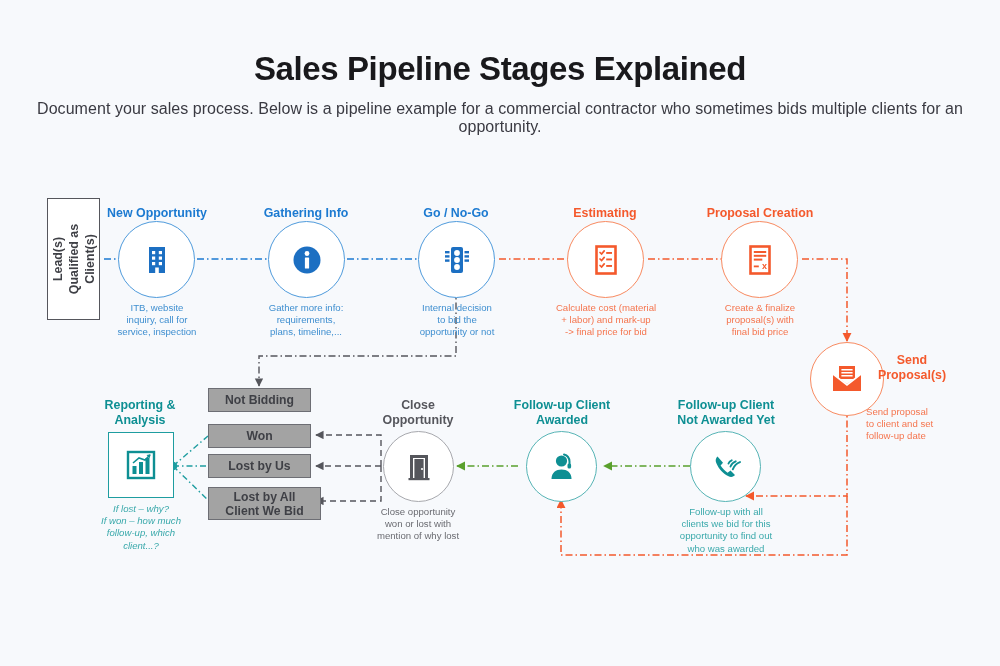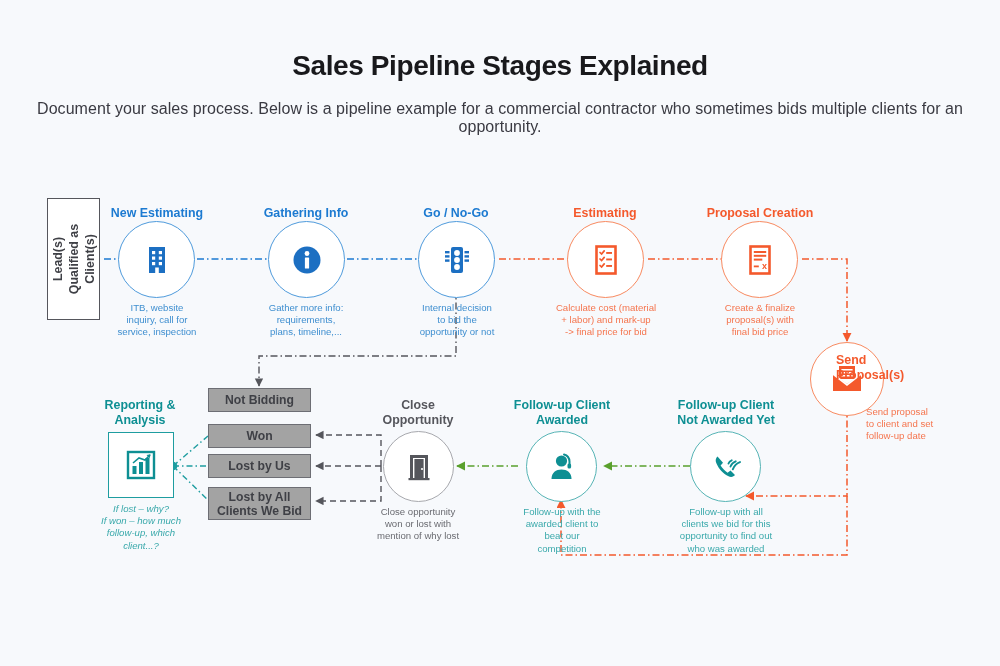--- a/index.html
+++ b/index.html
@@ -8,21 +8,21 @@
     background:#f7f9fc;
     font-family:"Liberation Sans", sans-serif;
     overflow:hidden;
     position:relative;
   }
   #stage{position:relative;width:1000px;height:666px;}
 
   
   .title{
     position:absolute;left:0;top:50px;width:1000px;text-align:center;
-    font-size:28px;font-weight:bold;color:#19191c;letter-spacing:-0.4px;
+    font-size:33px;font-weight:bold;color:#19191c;letter-spacing:-0.4px;
   }
   .subtitle{
     position:absolute;left:0;top:100px;width:1000px;text-align:center;
     font-size:16px;color:#3a3a42;letter-spacing:0.05px;
   }
 
   
   #edges{position:absolute;left:0;top:0;width:1000px;height:666px;}
   .circle{
     position:absolute;border-radius:50%;
@@ -133,21 +133,21 @@
       <path d="M173,466 L208,466"></path>
       <path d="M173,466 L208,500"></path>
     </g>
     <circle cx="173" cy="466" r="4.3" fill="#1e9da0"></circle>
   </svg>
 
   <div class="startbox" style="left:47px;top:198px;width:53px;height:122px;">
     <span>Lead(s)<br>Qualified as<br>Client(s)</span>
   </div>
 
-  <div class="nlabel blue" style="left:92px;top:206px;width:130px;">New Estimating</div>
+  <div class="nlabel blue" style="left:92px;top:206px;width:130px;">New Opportunity</div>
   <div class="circle" style="left:118px;top:221px;width:77px;height:77px;border:1.4px solid #4f9bdc;">
     <svg width="34" height="34" viewBox="0 0 34 34">
       <rect x="9" y="4" width="16" height="26" fill="#1c6fc2"></rect>
       <g fill="#ffffff">
         <rect x="12" y="8" width="3.2" height="3.2"></rect>
           <rect x="18.8" y="8" width="3.2" height="3.2"></rect>
         <rect x="12" y="13.5" width="3.2" height="3.2"></rect>
           <rect x="18.8" y="13.5" width="3.2" height="3.2"></rect>
         <rect x="12" y="19" width="3.2" height="3.2"></rect>
           <rect x="18.8" y="19" width="3.2" height="3.2"></rect>
@@ -224,21 +224,21 @@
       <rect x="10" y="5" width="16" height="13" fill="#f4592c"></rect>
       <g fill="#fff">
         <rect x="12.4" y="8" width="11.2" height="1.5"></rect>
         <rect x="12.4" y="11" width="11.2" height="1.5"></rect>
         <rect x="12.4" y="14" width="11.2" height="1.5"></rect>
       </g>
       <path d="M4,13 L18,23 L32,13 L32,30 L4,30 Z" fill="#f4592c"></path>
       <path d="M4,13 L18,24 L32,13" fill="none" stroke="#ffffff" stroke-width="1.6"></path>
     </svg>
   </div>
-  <div class="nlabel orange" style="left:836px;top:353px;width:112px;text-align:left;">Send<br>Proposal(s)</div>
+  <div class="nlabel orange" style="left:856px;top:353px;width:112px;text-align:center;">Send<br>Proposal(s)</div>
   <div class="ncap caporange" style="left:866px;top:406px;width:110px;text-align:left;">Send proposal<br>to client and set<br>follow-up date</div>
 
   <div class="nlabel teal" style="left:658px;top:398px;width:136px;">Follow-up Client<br>Not Awarded Yet</div>
   <div class="circle" style="left:690px;top:431px;width:71px;height:71px;border:1.4px solid #56b4b5;">
     <svg width="34" height="34" viewBox="0 0 34 34">
       <path d="M8.5,6.5 C7,8 6,10 7.5,13.5 C9.5,18.5 14,23.5 19,26 C22.5,27.8 24.5,26.5 26,25 L21.5,20.5 L18.6,22.8 C16.2,21.2 13.2,18.2 11.6,15.6 L14,12.8 Z" fill="#0e8f93"></path>
       <g fill="none" stroke="#0e8f93" stroke-width="1.9" stroke-linecap="round">
         <path d="M19.5,13.5 a5.5,5.5 0 0 1 3.2,-3.2"></path>
         <path d="M21.5,16.5 a9,9 0 0 1 5.2,-5.2"></path>
         <path d="M23.8,19.3 a12.5,12.5 0 0 1 7.2,-7.2"></path>
@@ -249,40 +249,39 @@
 
   <div class="nlabel teal" style="left:494px;top:398px;width:136px;">Follow-up Client<br>Awarded</div>
   <div class="circle" style="left:526px;top:431px;width:71px;height:71px;border:1.4px solid #56b4b5;">
     <svg width="34" height="34" viewBox="0 0 34 34">
       <circle cx="16.5" cy="11" r="5.6" fill="#0e8f93"></circle>
       <path d="M6.5,29 C6.5,22.5 11,19.5 16.5,19.5 C22,19.5 26.5,22.5 26.5,29 Z" fill="#0e8f93"></path>
       <path d="M19,4.5 a7.5,7.5 0 0 1 5.5,7 l0,4" fill="none" stroke="#0e8f93" stroke-width="2" stroke-linecap="round"></path>
       <rect x="22.5" y="13.5" width="3.6" height="5" rx="1.6" fill="#0e8f93"></rect>
     </svg>
   </div>
-  <div class="ncap capteal" style="left:503px;top:506px;width:118px;">Follow-up  with the<br>awarded client to<br>beat our<br>competition</div>
 
   <div class="nlabel grey" style="left:358px;top:398px;width:120px;">Close<br>Opportunity</div>
   <div class="circle" style="left:383px;top:431px;width:71px;height:71px;border:1.4px solid #a7a8ad;">
     <svg width="32" height="32" viewBox="0 0 32 32">
       <rect x="7" y="4" width="18" height="24" fill="#55565c"></rect>
       <rect x="10" y="7" width="12" height="21" fill="#ffffff"></rect>
       <rect x="11.4" y="8" width="9.2" height="20" fill="#55565c"></rect>
       <circle cx="19" cy="18" r="1.1" fill="#ffffff"></circle>
       <rect x="5.5" y="27" width="21" height="2.2" fill="#55565c"></rect>
     </svg>
   </div>
   <div class="ncap capgrey" style="left:355px;top:506px;width:126px;">Close opportunity<br>won or lost with<br>mention of why lost</div>
 
   <div class="obox" style="left:208px;top:388px;width:103px;height:24px;">Not Bidding</div>
   <div class="obox" style="left:208px;top:424px;width:103px;height:24px;">Won</div>
   <div class="obox" style="left:208px;top:454px;width:103px;height:24px;">Lost by Us</div>
-  <div class="obox" style="left:208px;top:487px;width:103px;height:33px;flex-direction:column;">
+  <div class="obox" style="left:208px;top:487px;width:113px;height:33px;flex-direction:column;">
     <span>Lost by All</span>
-    <span>Clients We Bid</span>
+    <span>Client We Bid</span>
   </div>
 
   <div class="nlabel teal" style="left:80px;top:398px;width:120px;">Reporting &amp;<br>Analysis</div>
   <div class="sq" style="left:108px;top:432px;width:66px;height:66px;border:1.6px solid #1e9da0;">
     <svg width="32" height="32" viewBox="0 0 32 32">
       <rect x="3" y="3" width="26" height="26" fill="none" stroke="#0e8f93" stroke-width="2.4"></rect>
       <g fill="#0e8f93">
         <rect x="7.5" y="17" width="4" height="8"></rect>
         <rect x="14" y="13" width="4" height="12"></rect>
         <rect x="20.5" y="9" width="4" height="16"></rect>

